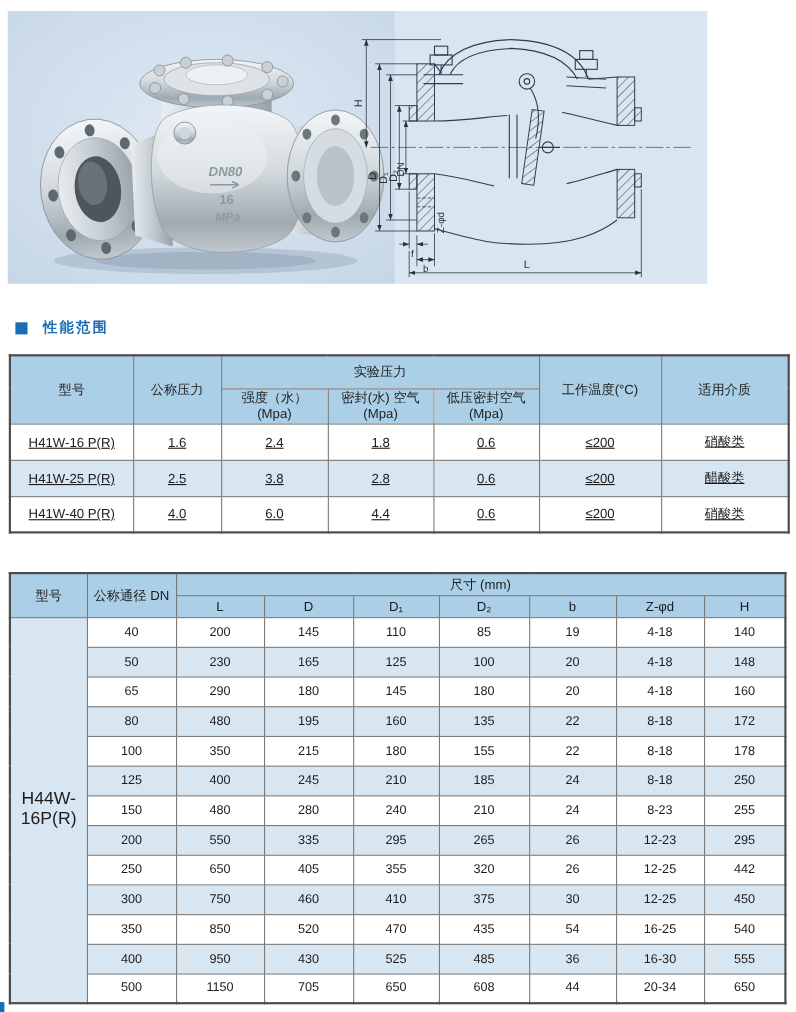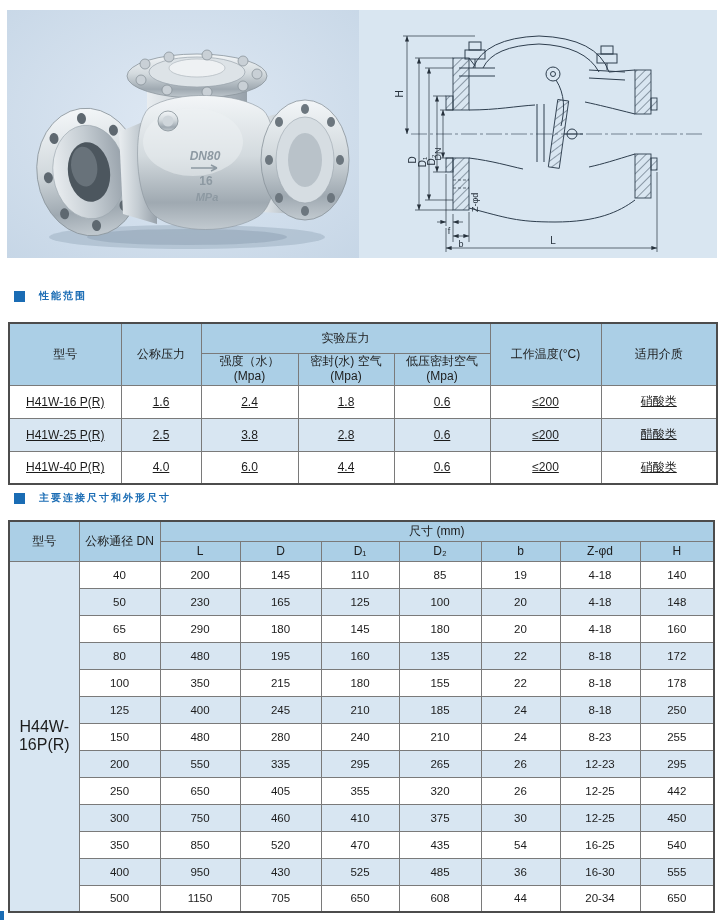--- a/index.html
+++ b/index.html
@@ -1,29 +1,29 @@
 <!DOCTYPE html>
 <html><head>
 <meta charset="utf-8">
 <style>
   html,body{margin:0;padding:0;background:#ffffff;}
   #page{position:relative;width:724px;height:920px;background:#ffffff;overflow:hidden;
         font-family:"Liberation Sans","DejaVu Sans",sans-serif;color:#1c1c1c;}
 
   
-  .banner{position:absolute;left:7px;top:10px;width:710px;height:248px;background:#d9e6f1;}
+  .banner{position:absolute;left:7px;top:10px;width:636px;height:248px;background:#d9e6f1;}
   .photo-svg{position:absolute;left:0;top:0;}
   .draw-svg{position:absolute;right:0;top:0;}
 
   
   .section-head{position:absolute;left:14px;display:flex;align-items:center;gap:14px;}
   #sh1{top:289px;}
   #sh2{top:491px;}
   .bullet{width:11px;height:11px;background:#1a6cb4;flex:0 0 auto;}
-  .section-title{font-size:10px;font-weight:bold;color:#1a6cb4;letter-spacing:2px;}
+  .section-title{font-size:13px;font-weight:bold;color:#1a6cb4;letter-spacing:2px;}
 
   
   table{position:absolute;left:8px;border-collapse:collapse;table-layout:fixed;
         border:2px solid #4c4c4c;}
   th,td{border:1px solid #7a7a7a;text-align:center;vertical-align:middle;
         padding:0;font-weight:normal;overflow:hidden;}
   thead th{background:#abcfe6;font-size:12px;margin-left:40px;}
   .ml{white-space:pre-line;line-height:1.3;}
 
   #t1{top:322px;width:708px;}
@@ -306,24 +306,20 @@
         <td>4.0</td>
         <td>6.0</td>
         <td>4.4</td>
         <td>0.6</td>
         <td>≤200</td>
         <td>硝酸类</td>
       </tr>
     </tbody>
   </table>
 
-  <div class="section-head" id="sh2">
-    <span class="bullet"></span>
-    <span class="section-title">主要连接尺寸和外形尺寸</span>
-  </div>
 
   <table id="t2">
     <colgroup>
       <col style="width:70px">
         <col style="width:81px">
         <col style="width:80px">
         <col style="width:81px">
       <col style="width:78px">
         <col style="width:82px">
         <col style="width:79px">

